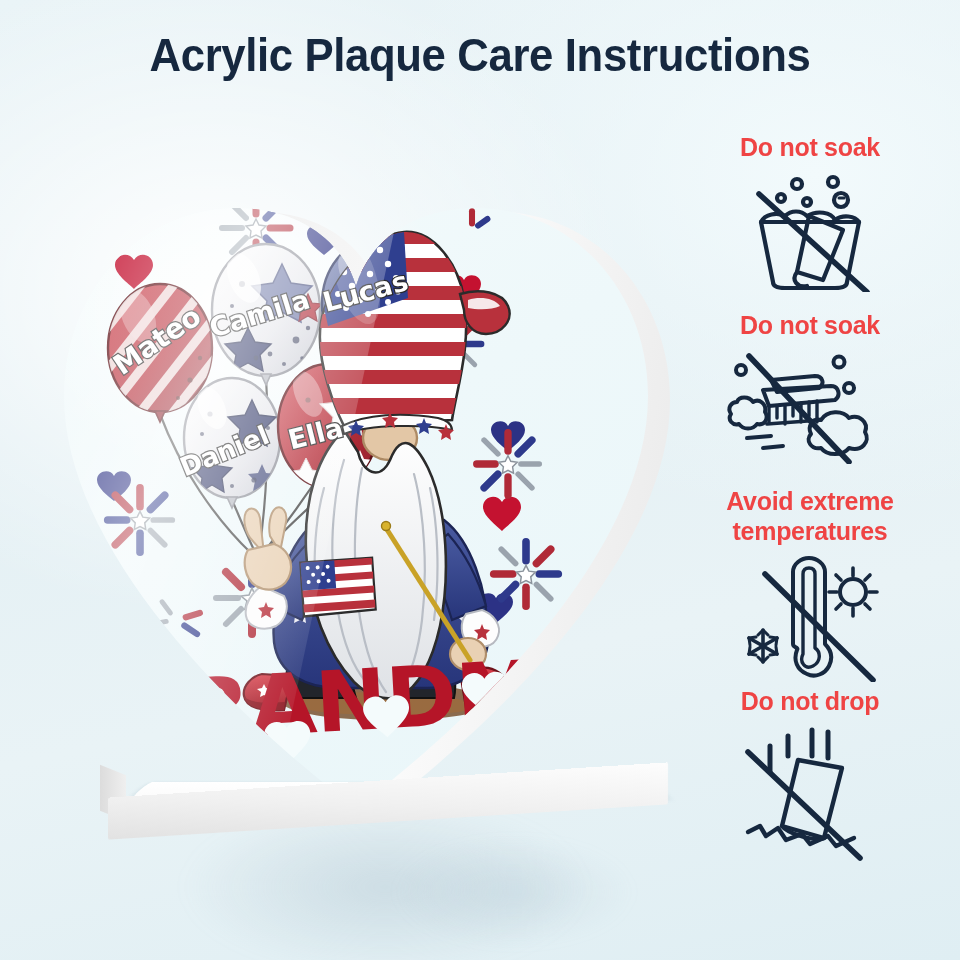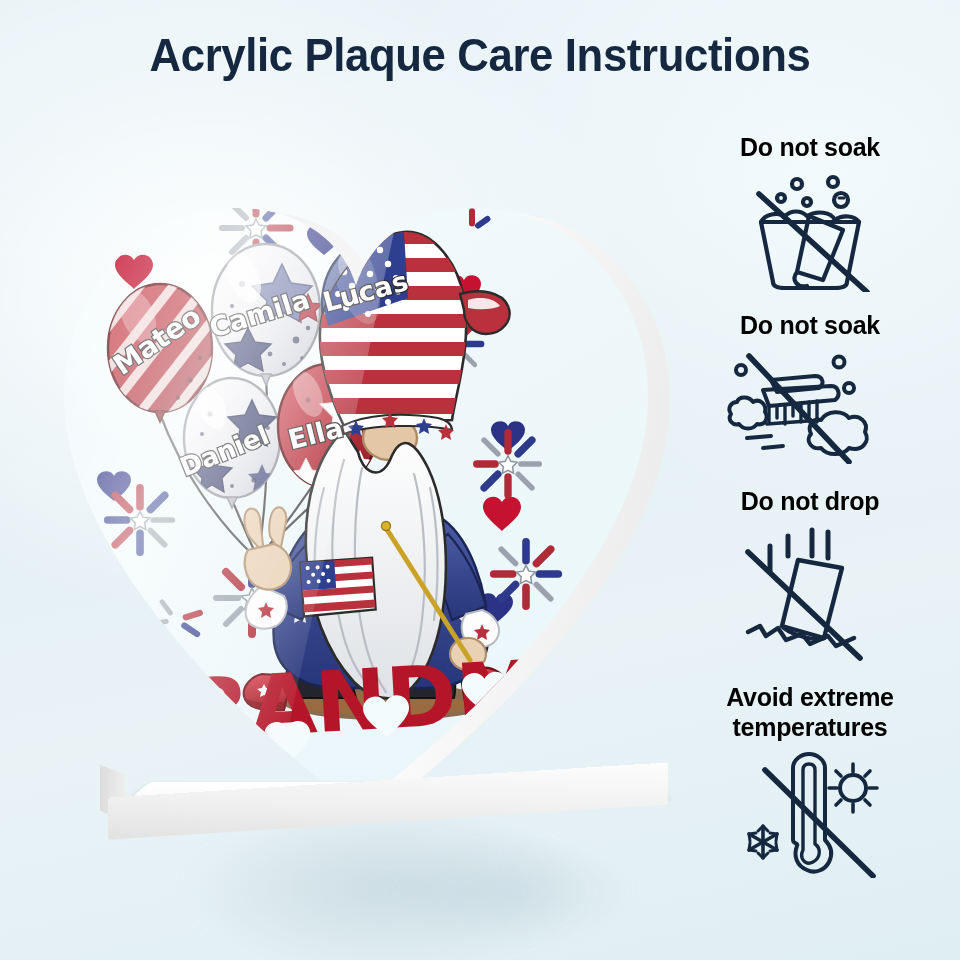--- a/index.html
+++ b/index.html
@@ -125,21 +125,21 @@
     pointer-events:none;
     -webkit-text-stroke:2.4px #2a2a2a;
     paint-order:stroke fill;
   }
 
   
   #care { position:absolute; left:660px; top:132px; width:300px; }
   .care-item { position:relative; width:300px; text-align:center; }
   .care-label {
     font-size:25px; line-height:30px;
-    font-weight:bold; color:#000000;
+    font-weight:bold; color:#ef4444;
     letter-spacing:-0.3px;
   }
   .care-icon { margin:6px auto 0; }
 </style>
 </head>
 <body>
 
 <div id="title">Acrylic Plaque Care Instructions</div>
 
 <div id="plaque-wrap">
@@ -646,40 +646,20 @@
       <path d="M12,56 C6,56 2,62 6,68 C2,74 8,80 14,78 C18,84 28,84 32,78 C40,80 44,72 40,66 C42,58 34,52 28,56 C24,50 14,50 12,56 Z"></path>
       <path d="M96,74 C88,72 82,80 86,88 C80,94 86,104 96,102 C102,110 118,110 124,102 C136,106 146,96 140,86 C144,76 134,68 124,72 C118,64 102,64 96,74 Z"></path>
 
       <line x1="22" y1="92" x2="46" y2="90" stroke-width="4"></line>
       <line x1="38" y1="102" x2="58" y2="100" stroke-width="4"></line>
 
       <line x1="24" y1="10" x2="124" y2="116" stroke-width="5.6"></line>
     </svg>
   </div>
 
-  <div class="care-item" style="height:196px;">
-    <div class="care-label">Do not drop</div>
-    <svg class="care-icon" width="156" height="140" viewBox="0 0 156 140" fill="none" stroke="#16283f" stroke-width="4.4" stroke-linecap="round" stroke-linejoin="round">
-
-      <g stroke-width="5">
-        <line x1="38" y1="24" x2="38" y2="50"></line>
-        <line x1="56" y1="14" x2="56" y2="34"></line>
-        <line x1="80" y1="8" x2="80" y2="34"></line>
-        <line x1="96" y1="10" x2="96" y2="36"></line>
-      </g>
-
-      <path d="M66,38 L110,46 L92,116 L50,104 Z"></path>
-      <path d="M50,104 C56,112 84,120 92,116"></path>
-
-      <path d="M16,110 L28,104 L34,114 L46,106 L54,118 L70,112 L78,122 L96,114 L104,124 L122,116"></path>
-
-      <line x1="16" y1="30" x2="128" y2="136" stroke-width="5.6"></line>
-    </svg>
-  </div>
-
   <div class="care-item" style="height:200px;">
     <div class="care-label">Avoid extreme temperatures</div>
     <svg class="care-icon" width="150" height="130" viewBox="0 0 150 130" fill="none" stroke="#16283f" stroke-width="4" stroke-linecap="round" stroke-linejoin="round">
 
       <path d="M58,20 C58,12 66,6 74,6 C82,6 90,12 90,20 L90,92 C96,98 98,106 94,114 C90,122 80,126 72,122 C62,118 58,108 62,98 C64,95 58,96 58,92 Z"></path>
 
       <path d="M68,22 C68,18 70,16 74,16 C78,16 80,18 80,22 L80,96 C86,100 86,110 78,114 C70,118 64,110 68,102 Z" stroke-width="3.4"></path>
 
       <circle cx="118" cy="40" r="13"></circle>
       <g stroke-width="3.6">
@@ -700,13 +680,33 @@
         <g stroke-width="3">
           <path d="M0,-16 l-5,5 M0,-16 l5,5 M0,16 l-5,-5 M0,16 l5,-5"></path>
           <path d="M-14,-8 l1,7 M-14,-8 l7,-1 M14,8 l-1,-7 M14,8 l-7,1"></path>
           <path d="M-14,8 l7,1 M-14,8 l1,-7 M14,-8 l-7,-1 M14,-8 l-1,7"></path>
         </g>
       </g>
 
       <line x1="30" y1="22" x2="138" y2="128" stroke-width="5.6"></line>
     </svg>
   </div>
+
+  <div class="care-item" style="height:196px;">
+    <div class="care-label">Do not drop</div>
+    <svg class="care-icon" width="156" height="140" viewBox="0 0 156 140" fill="none" stroke="#16283f" stroke-width="4.4" stroke-linecap="round" stroke-linejoin="round">
+
+      <g stroke-width="5">
+        <line x1="38" y1="24" x2="38" y2="50"></line>
+        <line x1="56" y1="14" x2="56" y2="34"></line>
+        <line x1="80" y1="8" x2="80" y2="34"></line>
+        <line x1="96" y1="10" x2="96" y2="36"></line>
+      </g>
+
+      <path d="M66,38 L110,46 L92,116 L50,104 Z"></path>
+      <path d="M50,104 C56,112 84,120 92,116"></path>
+
+      <path d="M16,110 L28,104 L34,114 L46,106 L54,118 L70,112 L78,122 L96,114 L104,124 L122,116"></path>
+
+      <line x1="16" y1="30" x2="128" y2="136" stroke-width="5.6"></line>
+    </svg>
+  </div>
 </div>
 
 </body></html>

